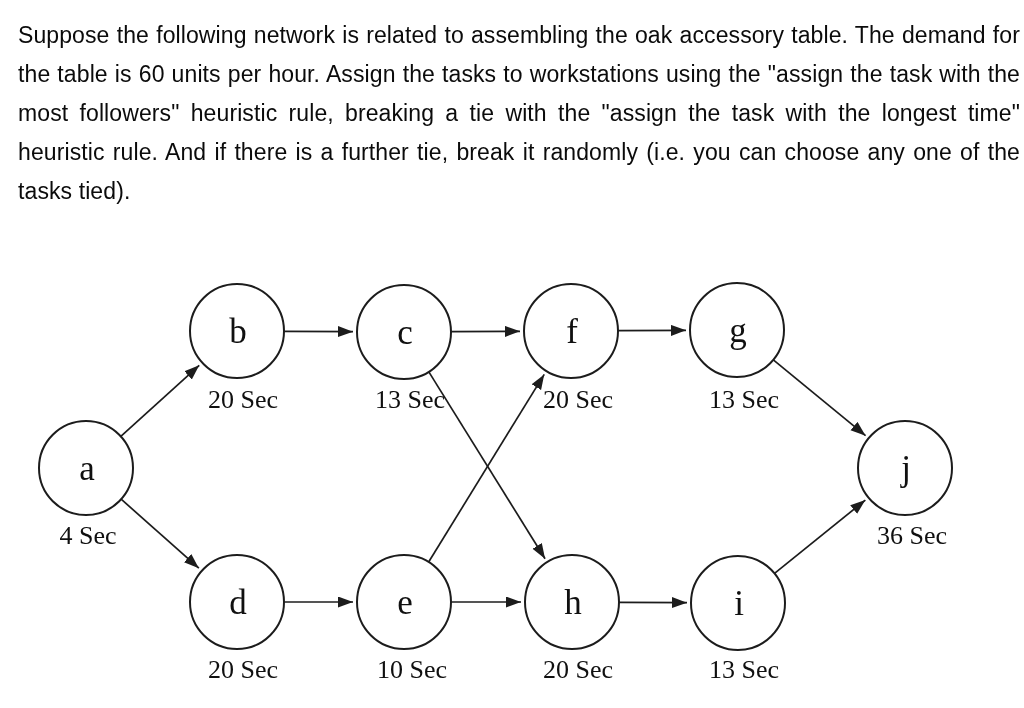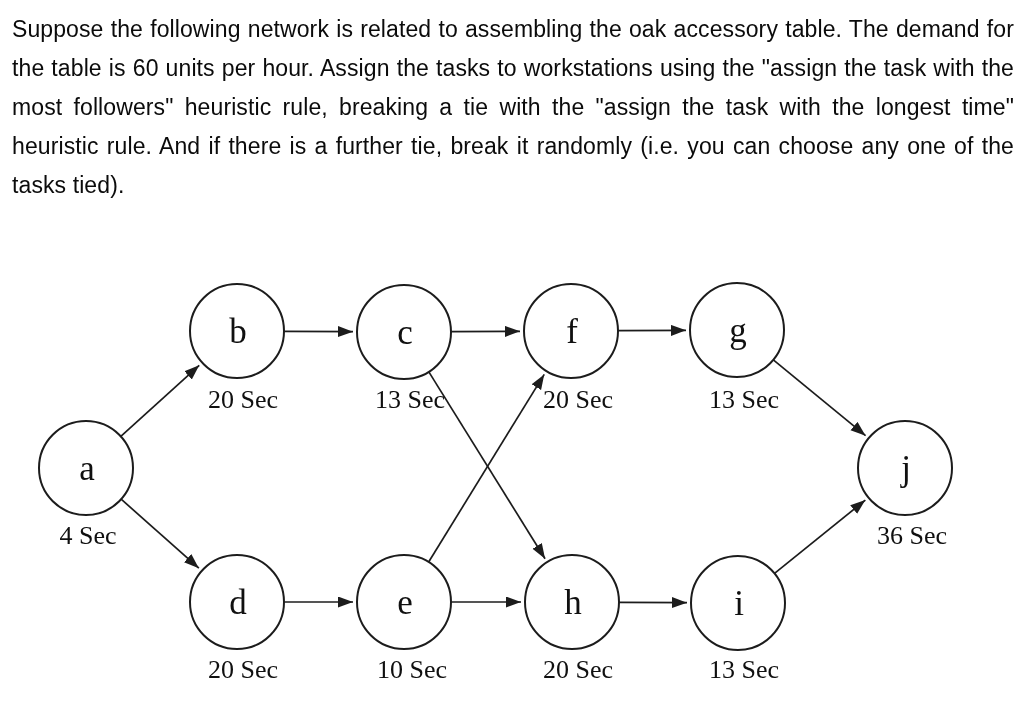--- a/index.html
+++ b/index.html
@@ -12,21 +12,21 @@
     width: 1024px;
     height: 708px;
     background: #ffffff;
     overflow: hidden;
   }
   .problem-text {
     position: absolute;
     top: 8px;
     left: 10px;
     width: 1002px;
-    margin: 2px;
+    margin: 8px;
     font-family: "Liberation Sans", sans-serif;
     font-size: 23px;
     line-height: 39px;
     color: #0b0b0b;
     text-align: justify;
     letter-spacing: 0.1px;
   }
   .network-svg {
     position: absolute;
     left: 0;

